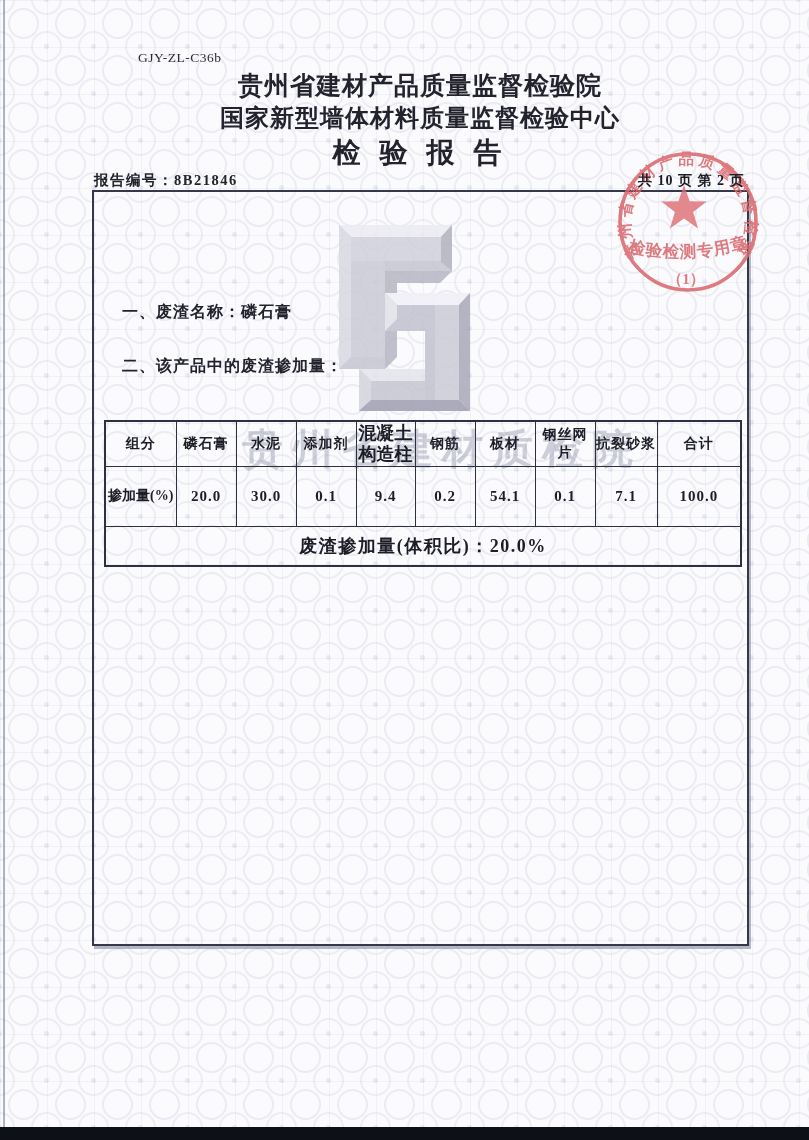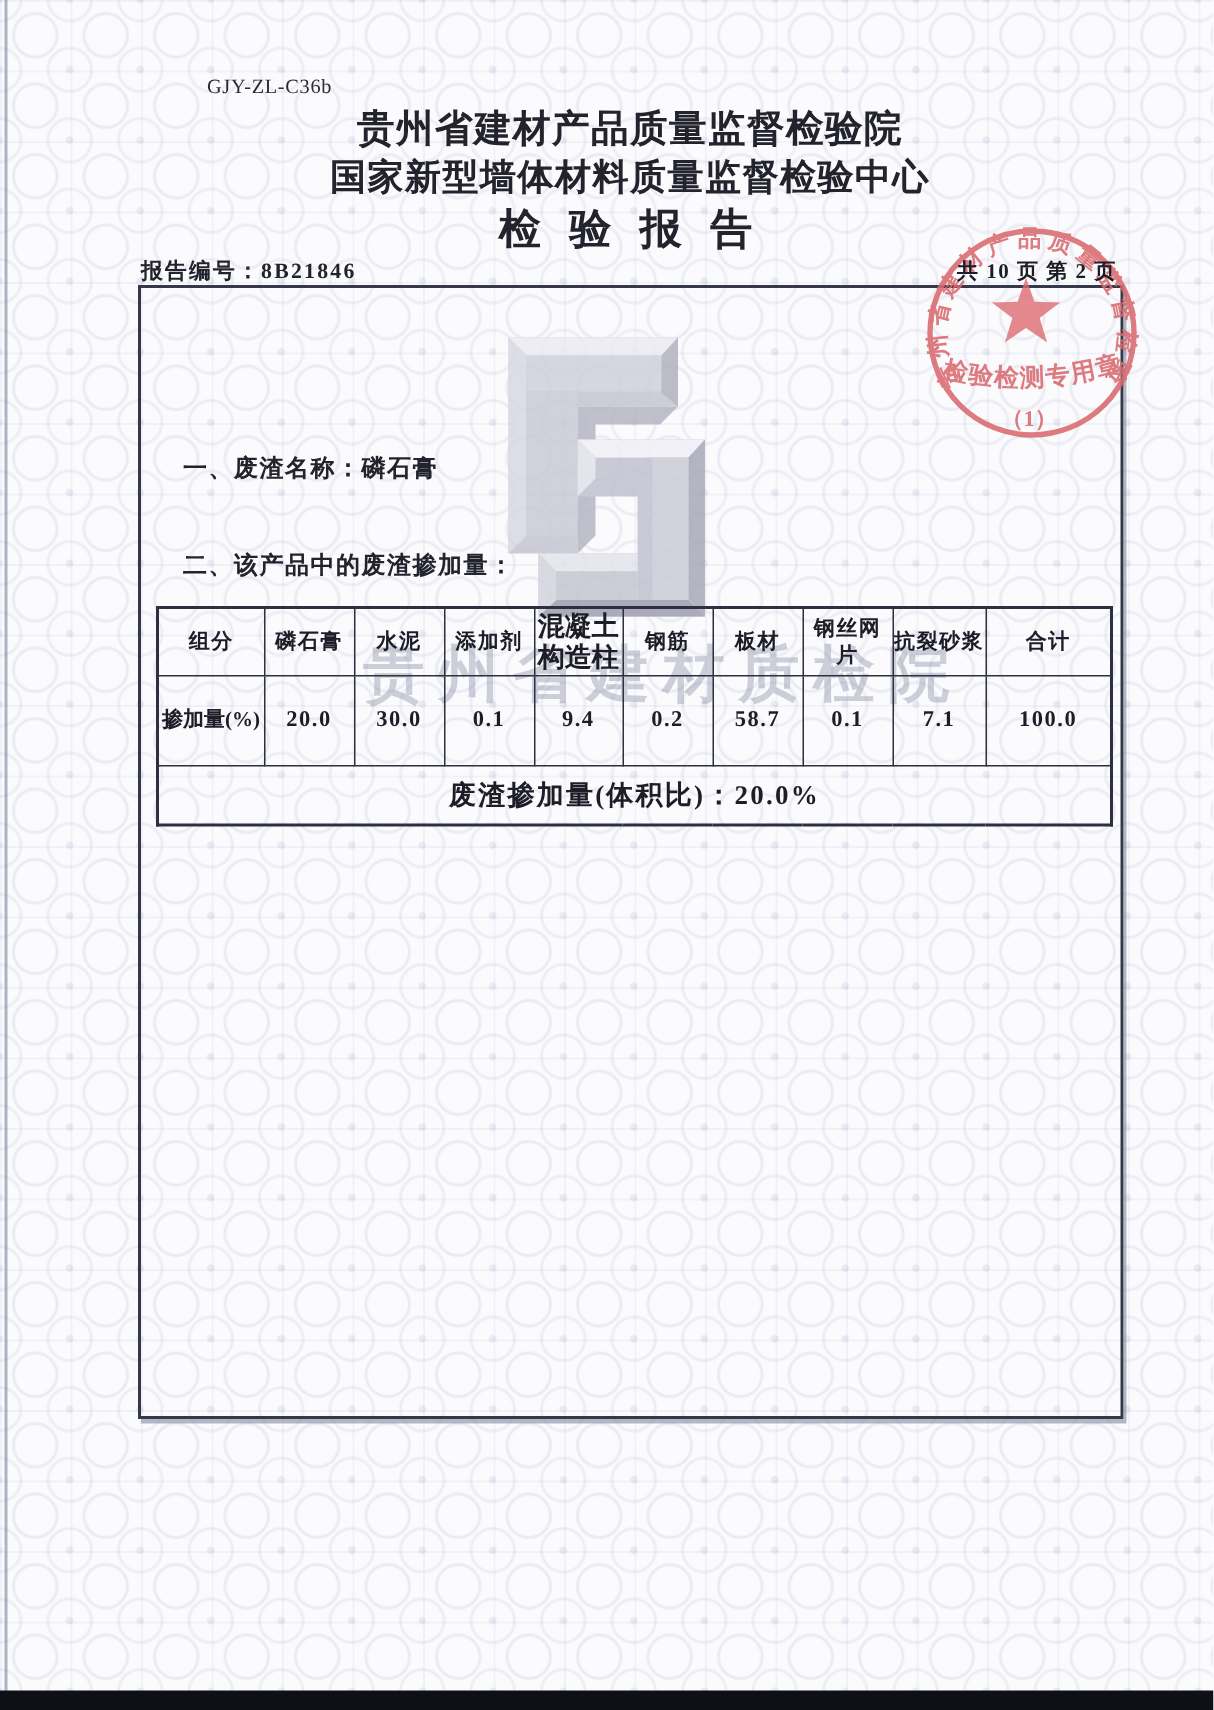--- a/index.html
+++ b/index.html
@@ -55,28 +55,28 @@
   }
   .logo-wm {
     position: absolute; left: 243px; top: 31px; width: 135px; height: 190px;
     opacity: .85; z-index: 0;
   }
   .item-line {
     position: absolute; left: 28px;
     font-size: 16px; font-weight: 600; letter-spacing: 1px; z-index: 3;
   }
   .item1 { top: 110px; }
-  .item2 { top: 175px; }
+  .item2 { top: 164px; }
   .table-wm {
     position: absolute; left: 148px; top: 230px;
     font-size: 41px; font-weight: 600; letter-spacing: 9px;
     color: rgba(128,133,158,.38); white-space: nowrap; z-index: 1;
   }
   table.report {
-    position: absolute; left: 10px; top: 212px; width: 636px;
+    position: absolute; left: 10px; top: 228px; width: 636px;
     border-collapse: collapse; table-layout: fixed;
     border: 2px solid #2d303e; z-index: 2;
     background: transparent;
   }
   table.report th, table.report td {
     border: 1.5px solid #2d303e;
     text-align: center; vertical-align: middle;
     font-weight: 600; color: #1d1d28;
     background: transparent;
     padding: 0;
@@ -167,21 +167,21 @@
           <th class="hdr">抗裂砂浆</th>
           <th class="hdr">合计</th>
         </tr>
         <tr class="data-row">
           <td class="rowlabel">掺加量(%)</td>
           <td class="num">20.0</td>
           <td class="num">30.0</td>
           <td class="num">0.1</td>
           <td class="num">9.4</td>
           <td class="num">0.2</td>
-          <td class="num">58.7</td>
+          <td class="num">54.1</td>
           <td class="num">0.1</td>
           <td class="num">7.1</td>
           <td class="num">100.0</td>
         </tr>
         <tr class="foot-row">
           <td class="footcell" colspan="10">废渣掺加量(体积比)：20.0%</td>
         </tr>
       </tbody>
     </table>
   </div>

